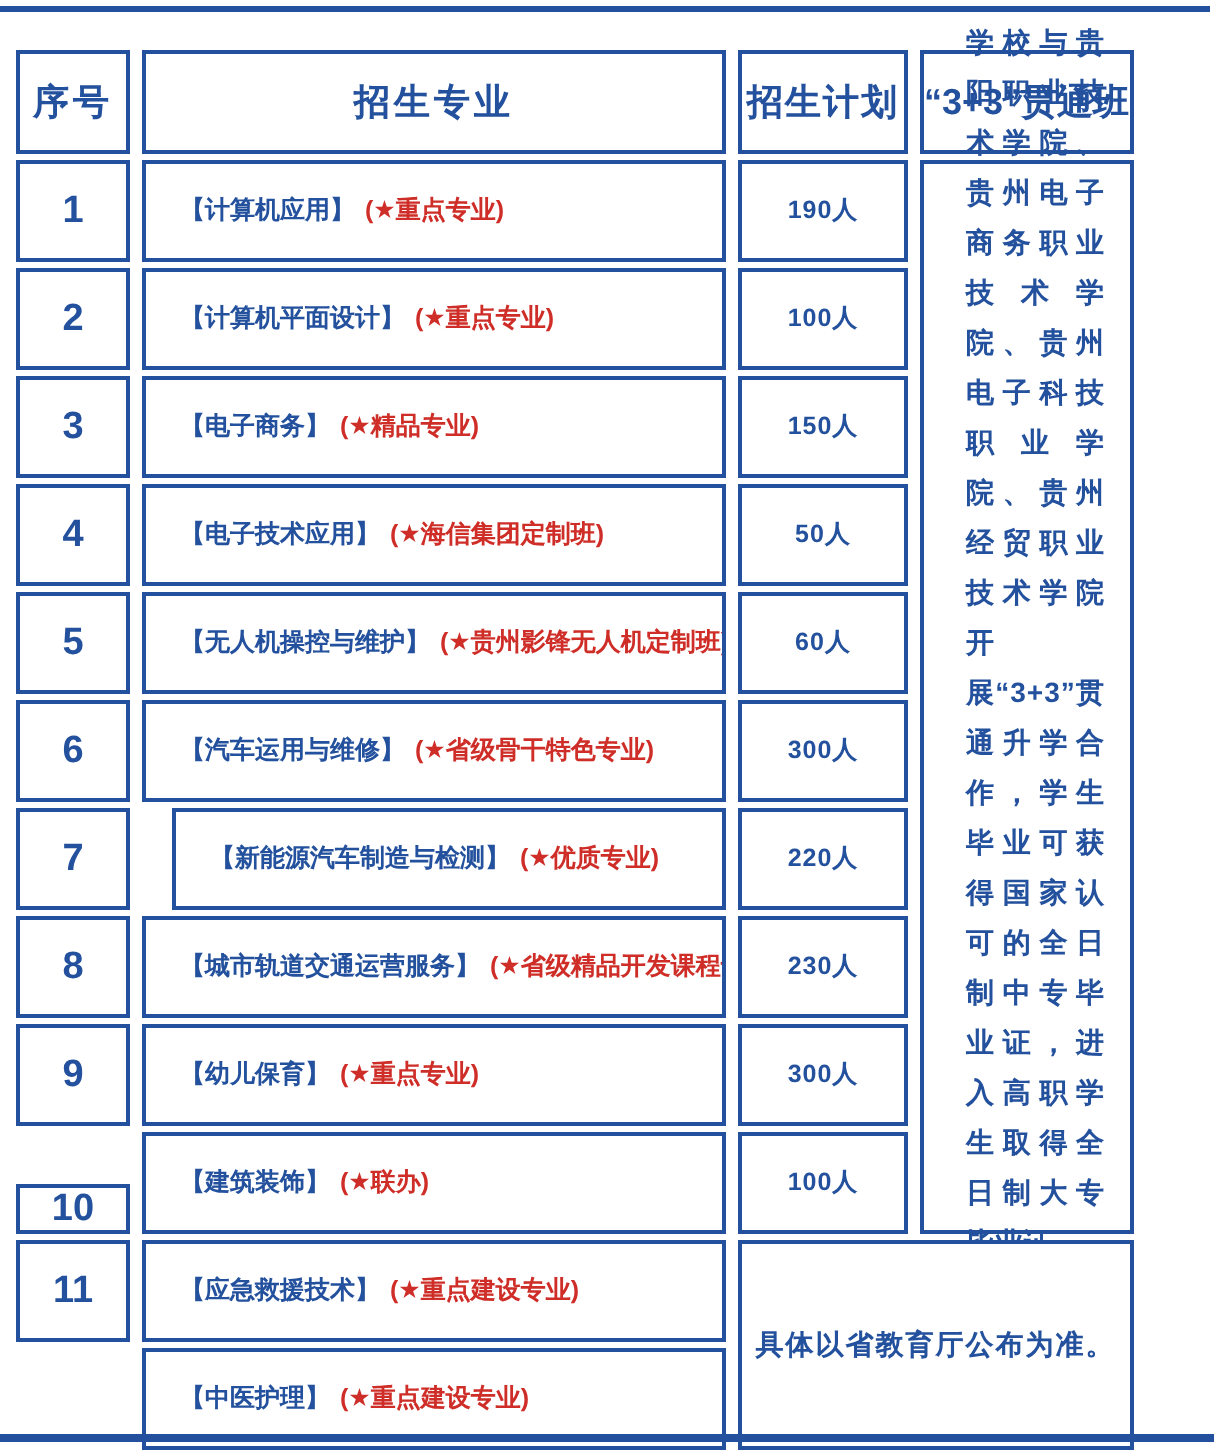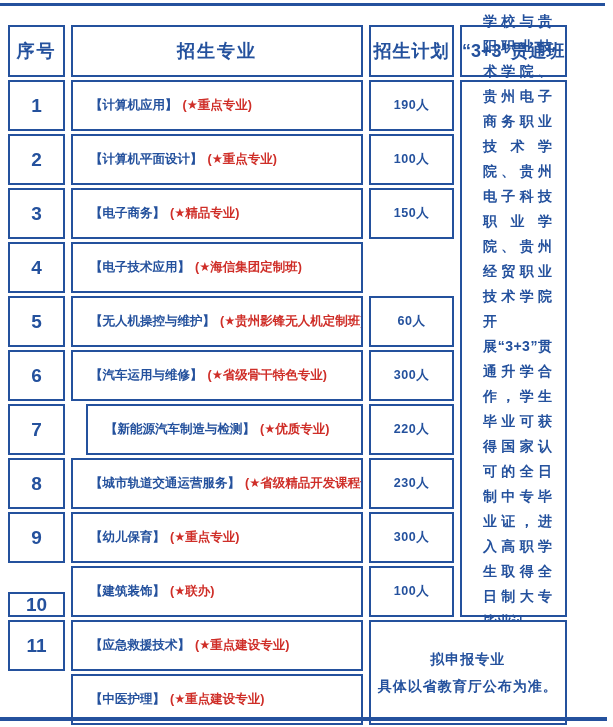--- a/index.html
+++ b/index.html
@@ -82,21 +82,20 @@
   <div class="cell head c1">序号</div>
   <div class="cell head c2">招生专业</div>
   <div class="cell head c3">招生计划</div>
   <div class="cell head c4">“3+3”贯通班</div>
 
   <div class="cell class33-body">
     <p class="para">学校与贵阳职业技术学院、贵州电子商务职业技术学院、贵州电子科技职业学院、贵州经贸职业技术学院开展“3+3”贯通升学合作，学生毕业可获得国家认可的全日制中专毕业证，进入高职学生取得全日制大专毕业证。</p>
   </div>
 
   <div class="cell note-cell">
-    <div>拟申报专业</div>
     <div>具体以省教育厅公布为准。</div>
   </div>
 <div class="cell num" style="grid-area: 2 / 1;">1</div>
     <div class="cell major" style="grid-area: 2 / 2;">
       <span>【计算机应用】</span>
       <span class="major-tag">(★重点专业)</span>
     </div>
     <div class="cell plan" style="grid-area: 2 / 3;">190人</div>
     <div class="cell num" style="grid-area: 3 / 1;">2</div>
     <div class="cell major" style="grid-area: 3 / 2;">
@@ -108,20 +107,21 @@
     <div class="cell major" style="grid-area: 4 / 2;">
       <span>【电子商务】</span>
       <span class="major-tag">(★精品专业)</span>
     </div>
     <div class="cell plan" style="grid-area: 4 / 3;">150人</div>
     <div class="cell num" style="grid-area: 5 / 1;">4</div>
     <div class="cell major" style="grid-area: 5 / 2;">
       <span>【电子技术应用】</span>
       <span class="major-tag">(★海信集团定制班)</span>
     </div>
+    <div class="cell plan" style="grid-area: 5 / 3;">50人</div>
     <div class="cell num" style="grid-area: 6 / 1;">5</div>
     <div class="cell major" style="grid-area: 6 / 2;">
       <span>【无人机操控与维护】</span>
       <span class="major-tag">(★贵州影锋无人机定制班)</span>
     </div>
     <div class="cell plan" style="grid-area: 6 / 3;">60人</div>
     <div class="cell num" style="grid-area: 7 / 1;">6</div>
     <div class="cell major" style="grid-area: 7 / 2;">
       <span>【汽车运用与维修】</span>
       <span class="major-tag">(★省级骨干特色专业)</span>

